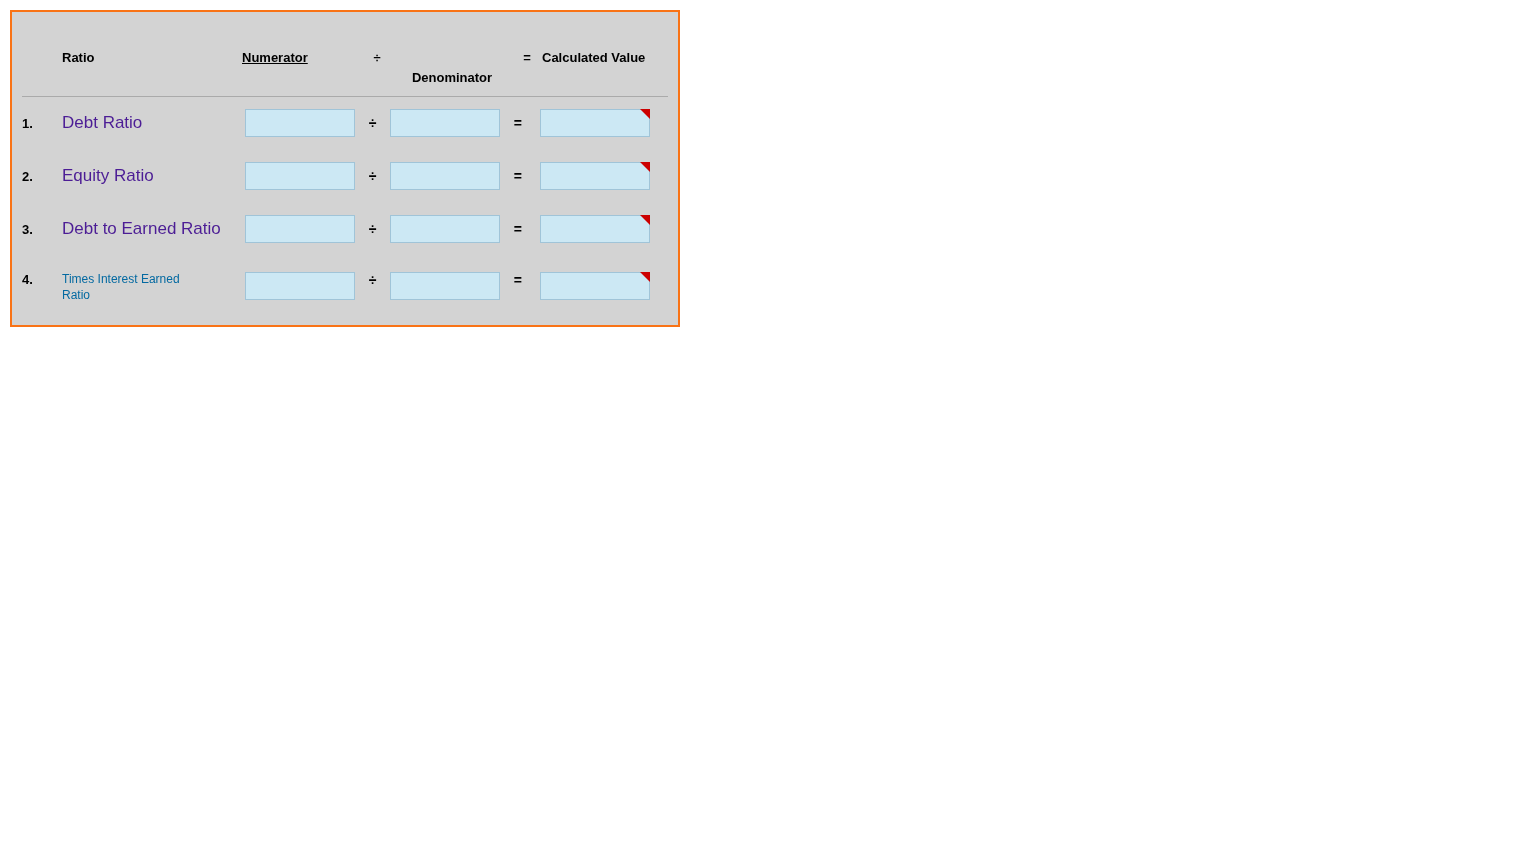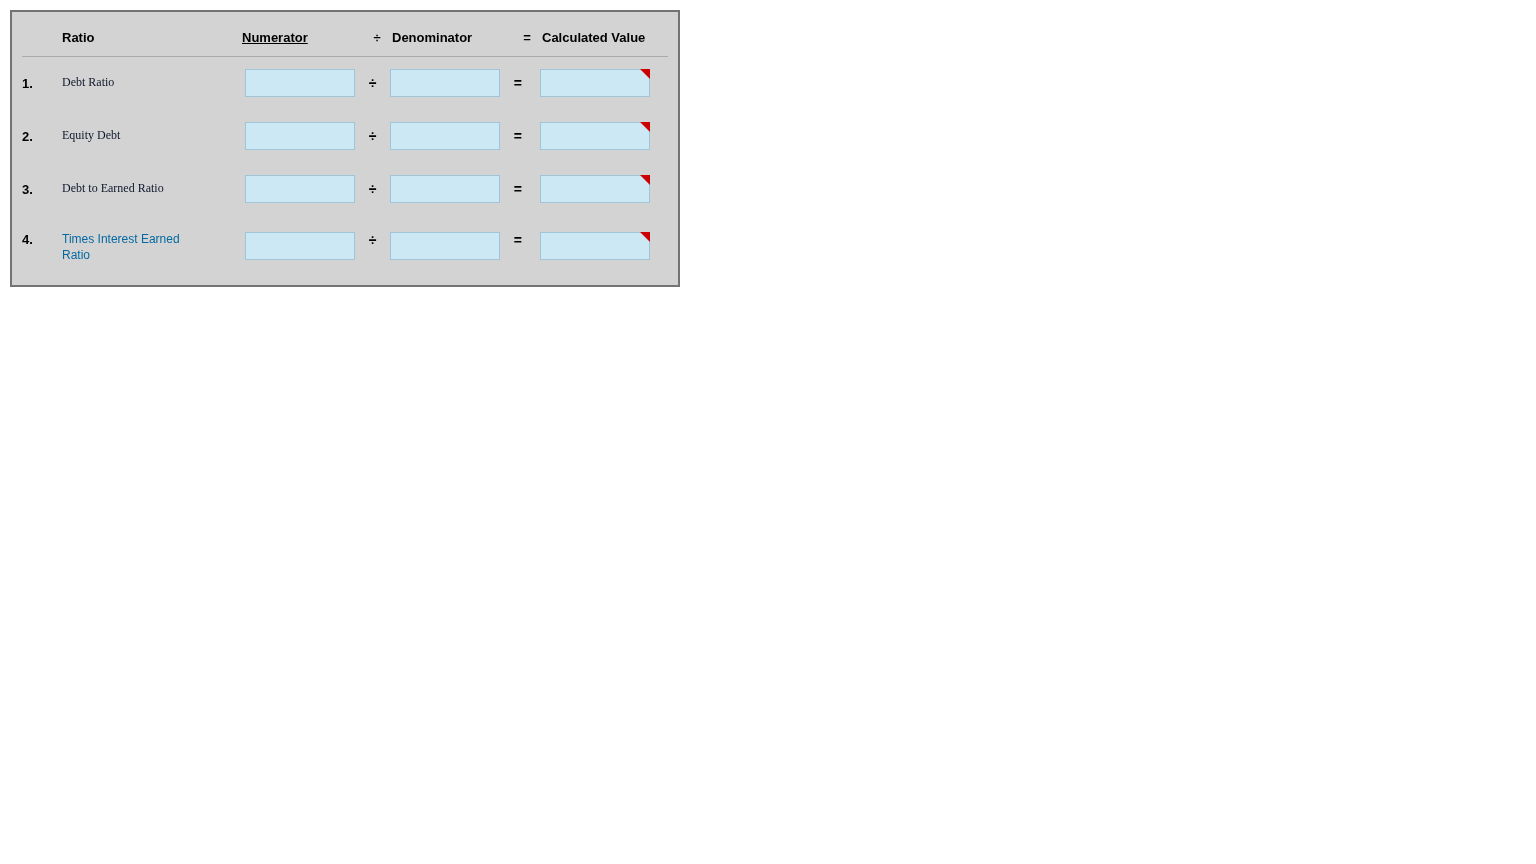--- a/index.html
+++ b/index.html
@@ -15,21 +15,21 @@
       height: 864px;
       overflow: hidden;
     }
 
     .container {
       position: absolute;
       top: 10px;
       left: 10px;
       width: 670px;
       background: #d3d3d3;
-      border: 2px solid #737373;
+      border: 2px solid #f97316;
       padding: 10px;
     }
 
     .table-wrapper {
       width: 100%;
     }
 
     .header-row {
       display: flex;
       align-items: center;
@@ -55,20 +55,22 @@
 
     .col-divider {
       width: 30px;
       flex-shrink: 0;
       text-align: center;
     }
 
     .col-denominator {
       width: 120px;
       flex-shrink: 0;
+      text-align: center;
+      margin-top: 40px;
     }
 
     .col-equals {
       width: 30px;
       flex-shrink: 0;
       text-align: center;
     }
 
     .col-calcvalue {
       width: 140px;
@@ -93,24 +95,23 @@
       width: 40px;
       flex-shrink: 0;
       font-size: 13px;
       font-weight: bold;
       color: #000;
     }
 
     .row-label {
       width: 180px;
       flex-shrink: 0;
-      font-size: 12px;
-      color: #0f172a;
+      font-size: 17px;
+      color: #4c1d95;
       line-height: 1.3;
-      font-family: Liberation Serif, serif;
     }
 
     .input-cell {
       width: 110px;
       height: 28px;
       background: #cce8f4;
       border: 1px solid #a0c4d8;
       outline: none;
       font-size: 12px;
       padding: 2px 4px;
@@ -250,21 +251,21 @@
           <div class="red-corner"></div>
         </div>
       </div>
     </div>
 
     <div class="data-row">
       <div class="col-num row-num">
         <span>2.</span>
       </div>
       <div class="row-label">
-        <span>Equity Debt</span>
+        <span>Equity Ratio</span>
       </div>
       <div class="numerator-wrapper">
         <input class="input-cell" type="text" style="">
       </div>
       <div class="divider-col">
         <span class="operator">÷</span>
       </div>
       <div class="denominator-wrapper">
         <input class="input-cell" type="text" style="">
       </div>

